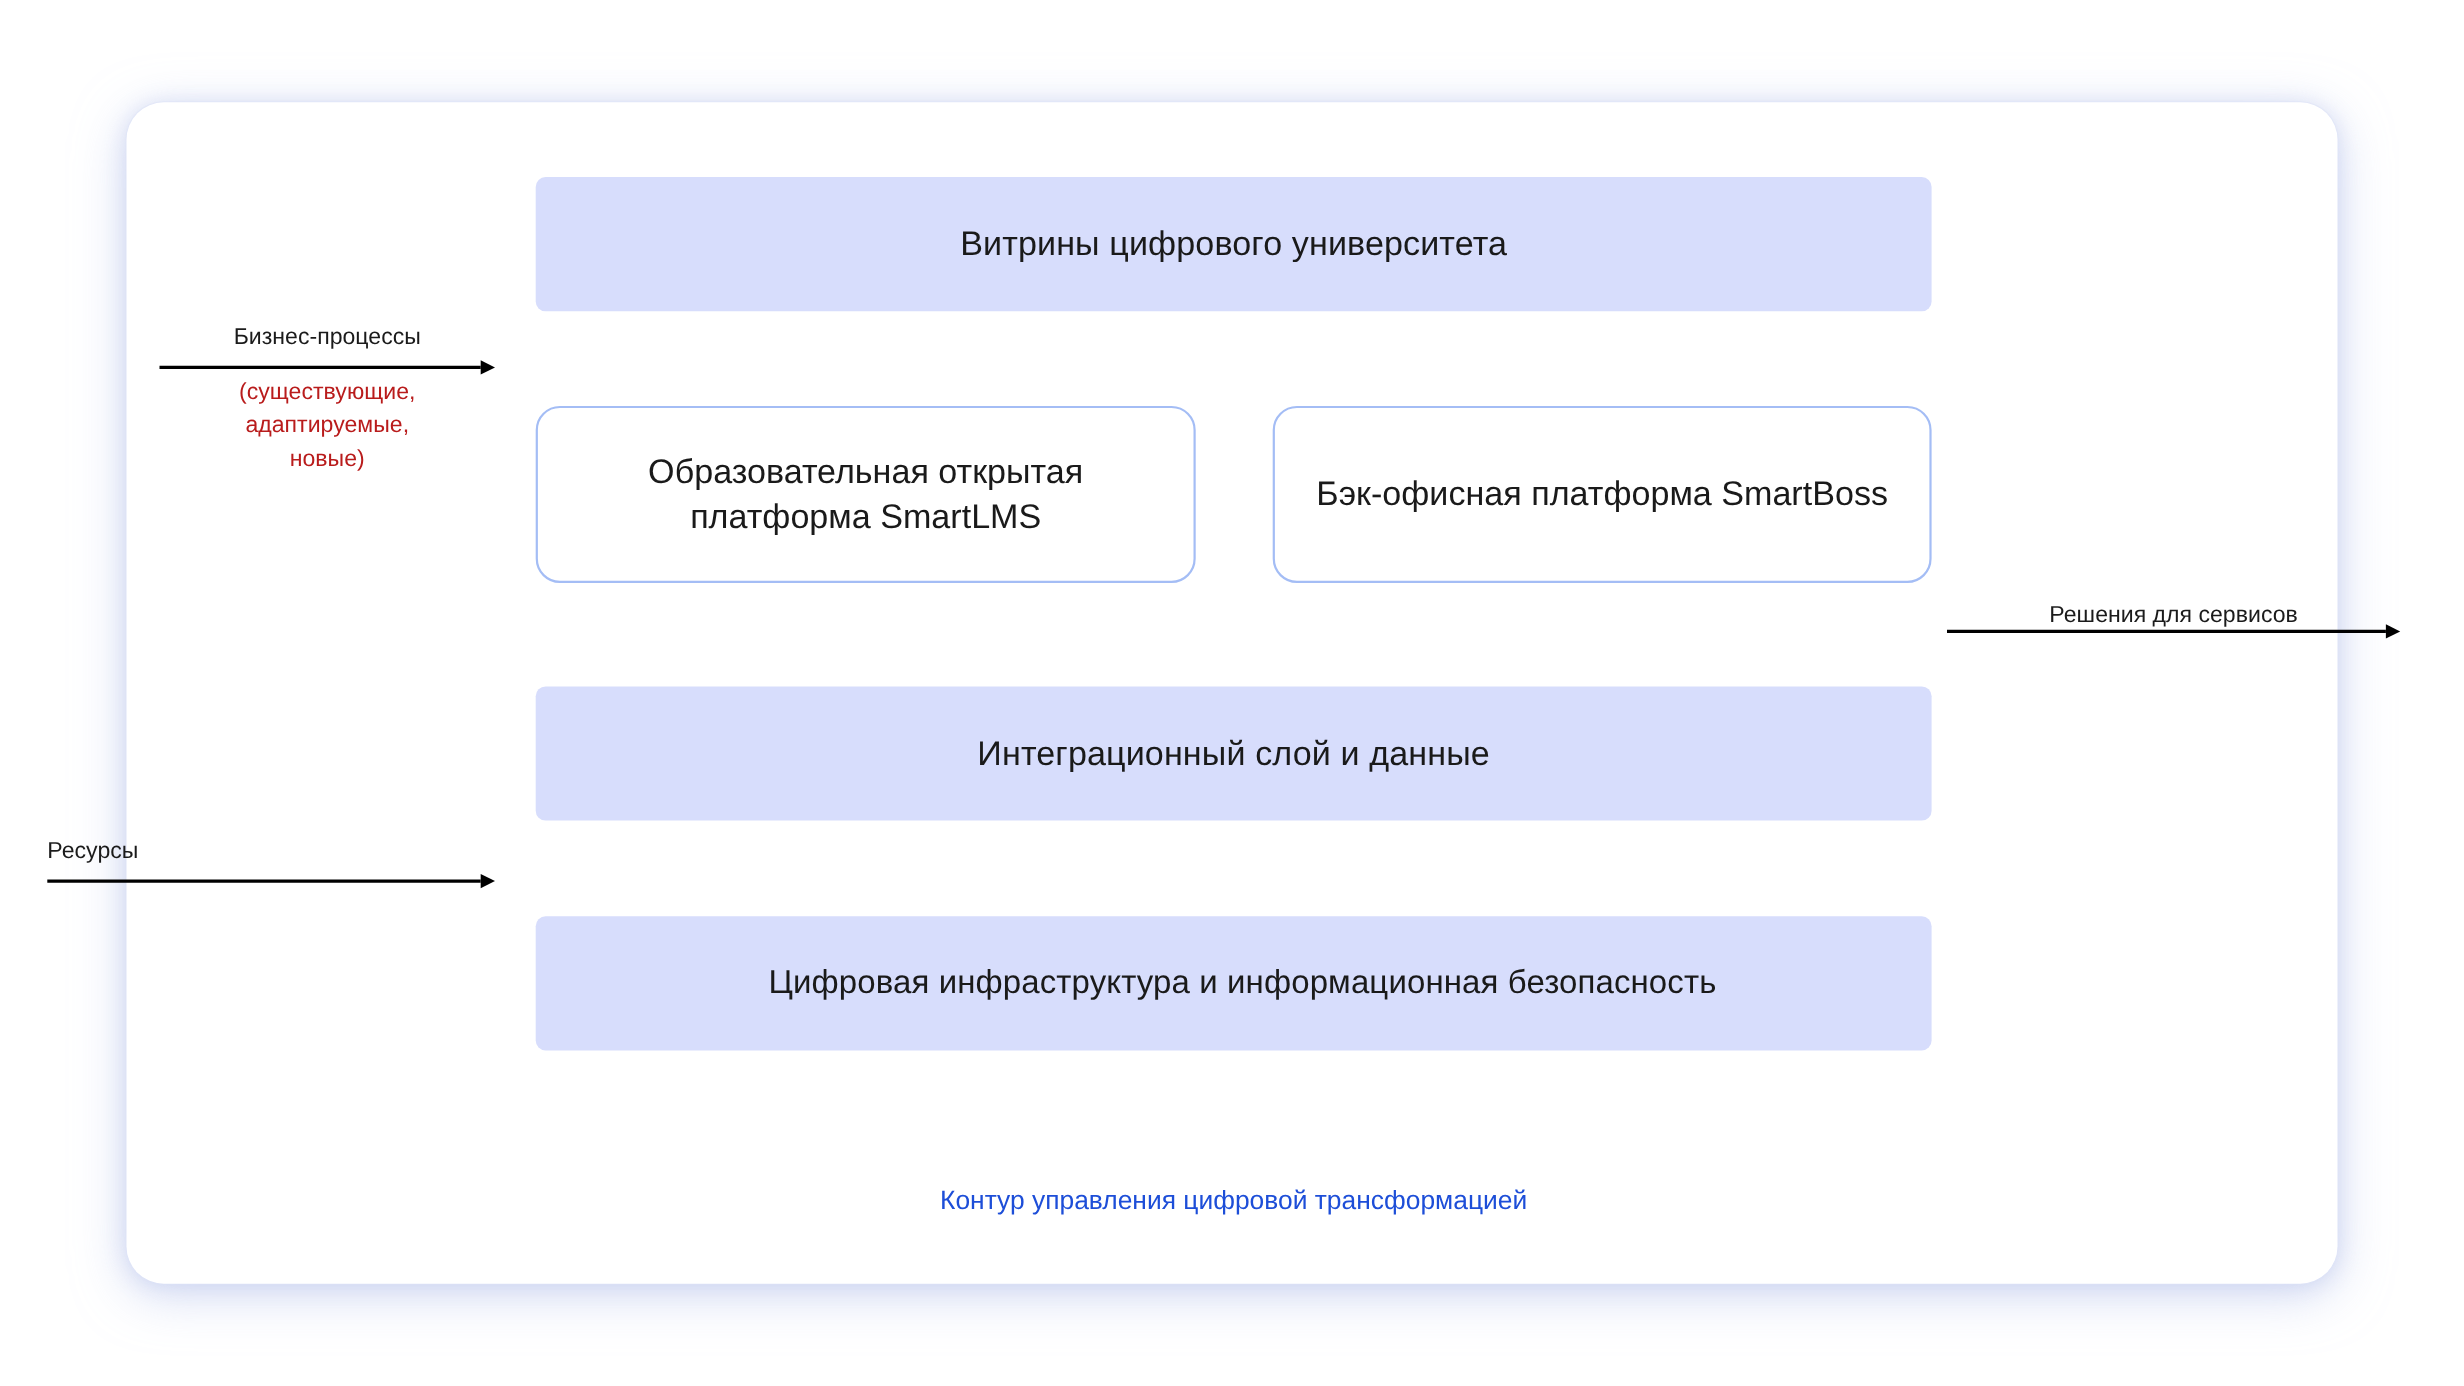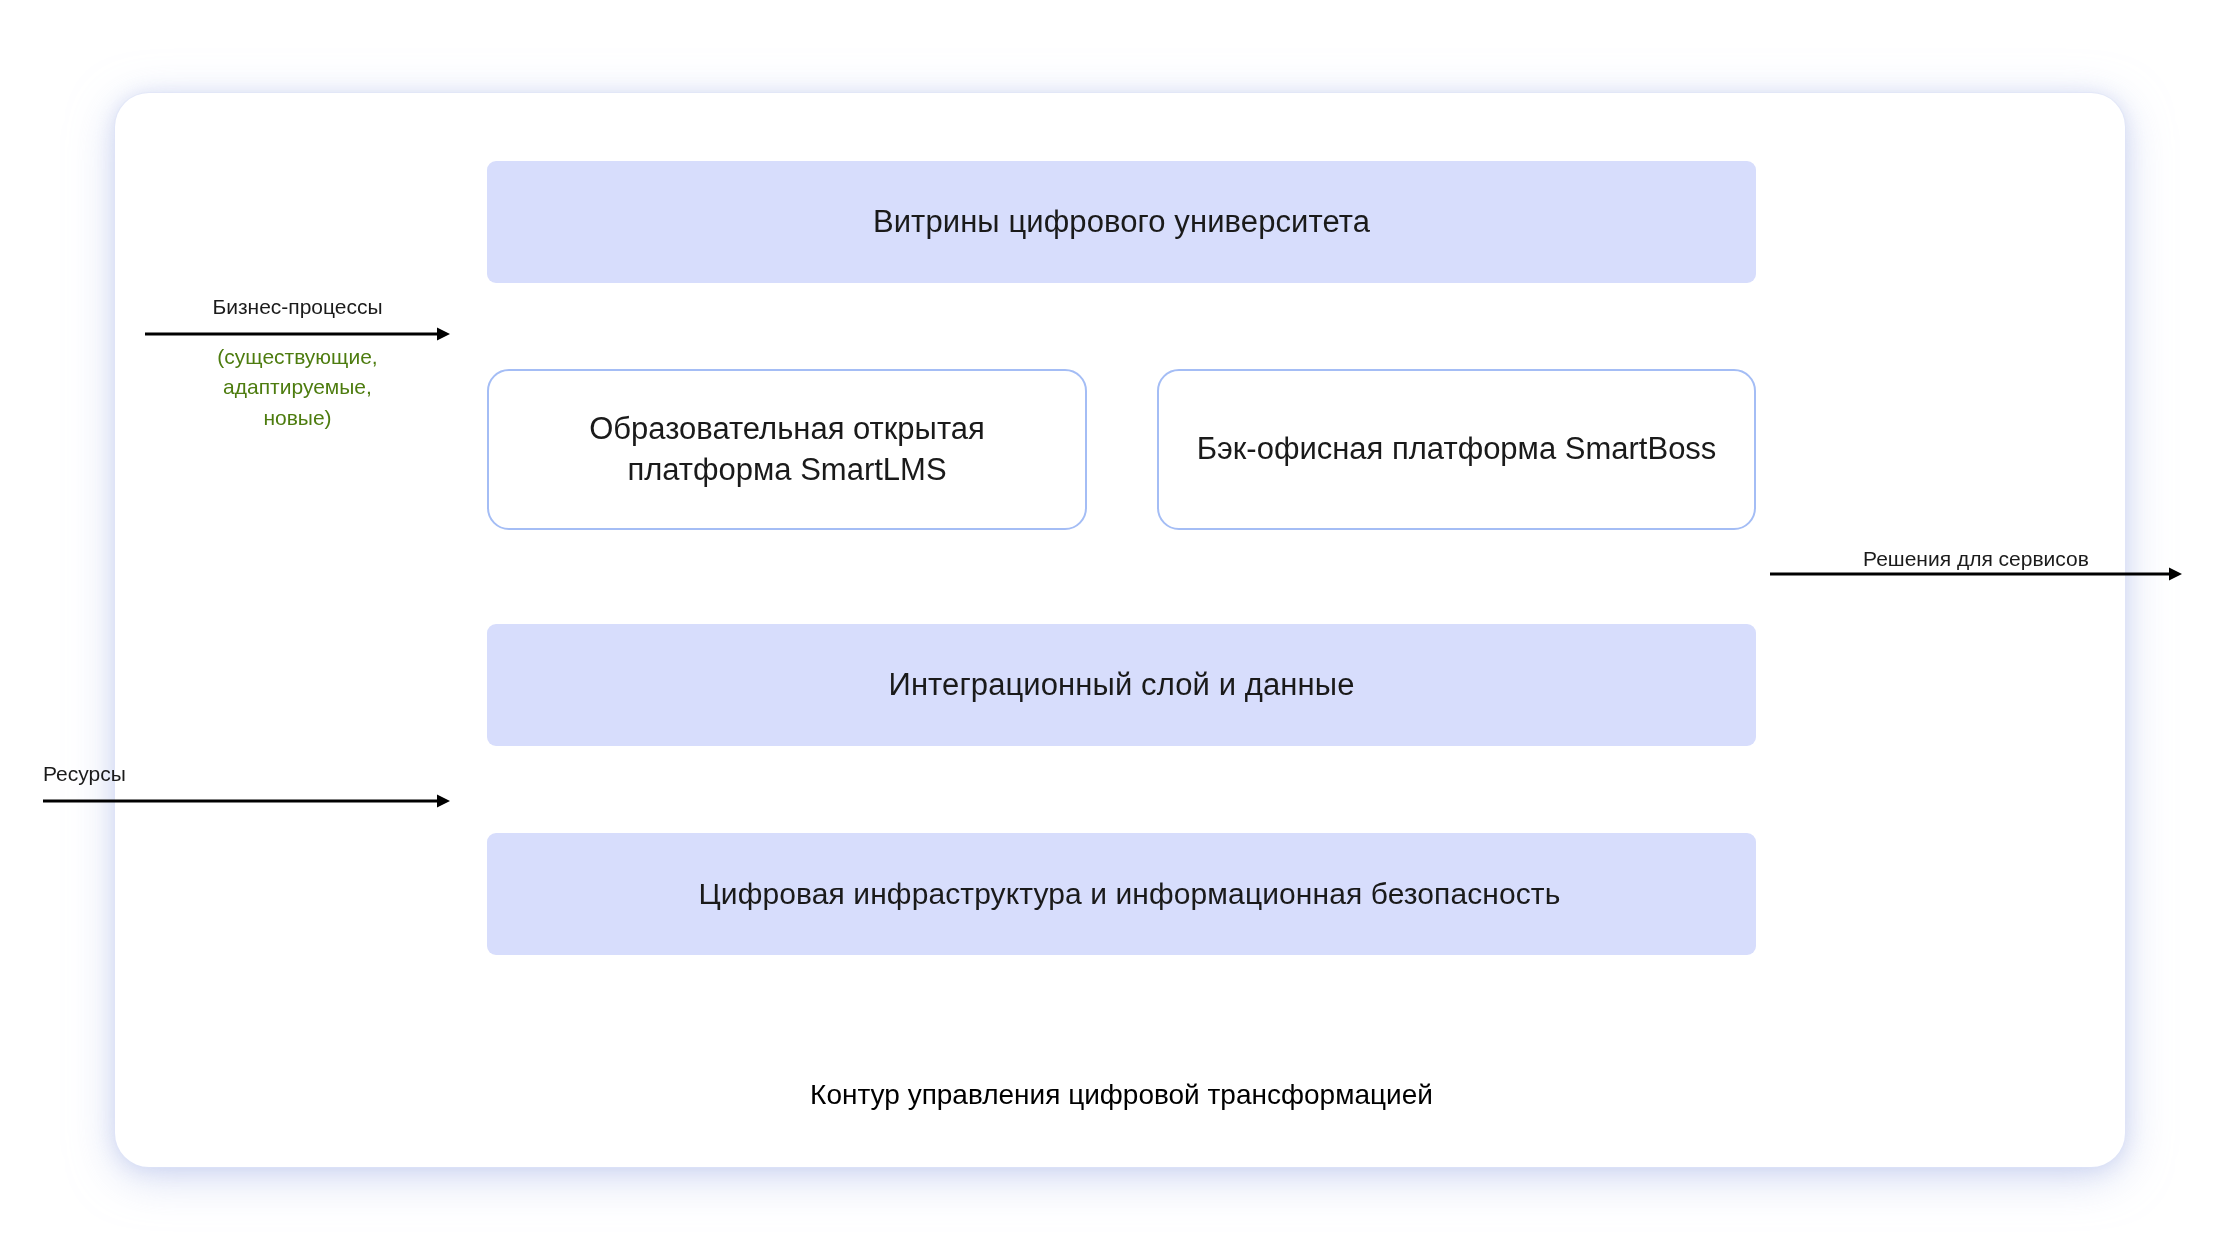--- a/index.html
+++ b/index.html
@@ -113,41 +113,41 @@
   }
 
   
   .frame-caption {
     position: absolute;
     z-index: 4;
     left: 487px;
     top: 1078px;
     width: 1269px;
     text-align: center;
-    font-size: 28px;
-    color: #000000;
+    font-size: 24px;
+    color: #1d4ed8;
     line-height: 1.2;
   }
 
   
   .flow {
     position: absolute;
     z-index: 6;
   }
   .flow-title {
     position: absolute;
     font-size: 21px;
     color: #1b1b1b;
     white-space: nowrap;
     line-height: 1.2;
   }
   .flow-sub {
     position: absolute;
     font-size: 21px;
-    color: #4d7c0f;
+    color: #b91c1c;
     line-height: 1.45;
     white-space: pre-line;
     text-align: center;
   }
   .arrow-svg {
     display: block;
     overflow: visible;
   }
 
   

